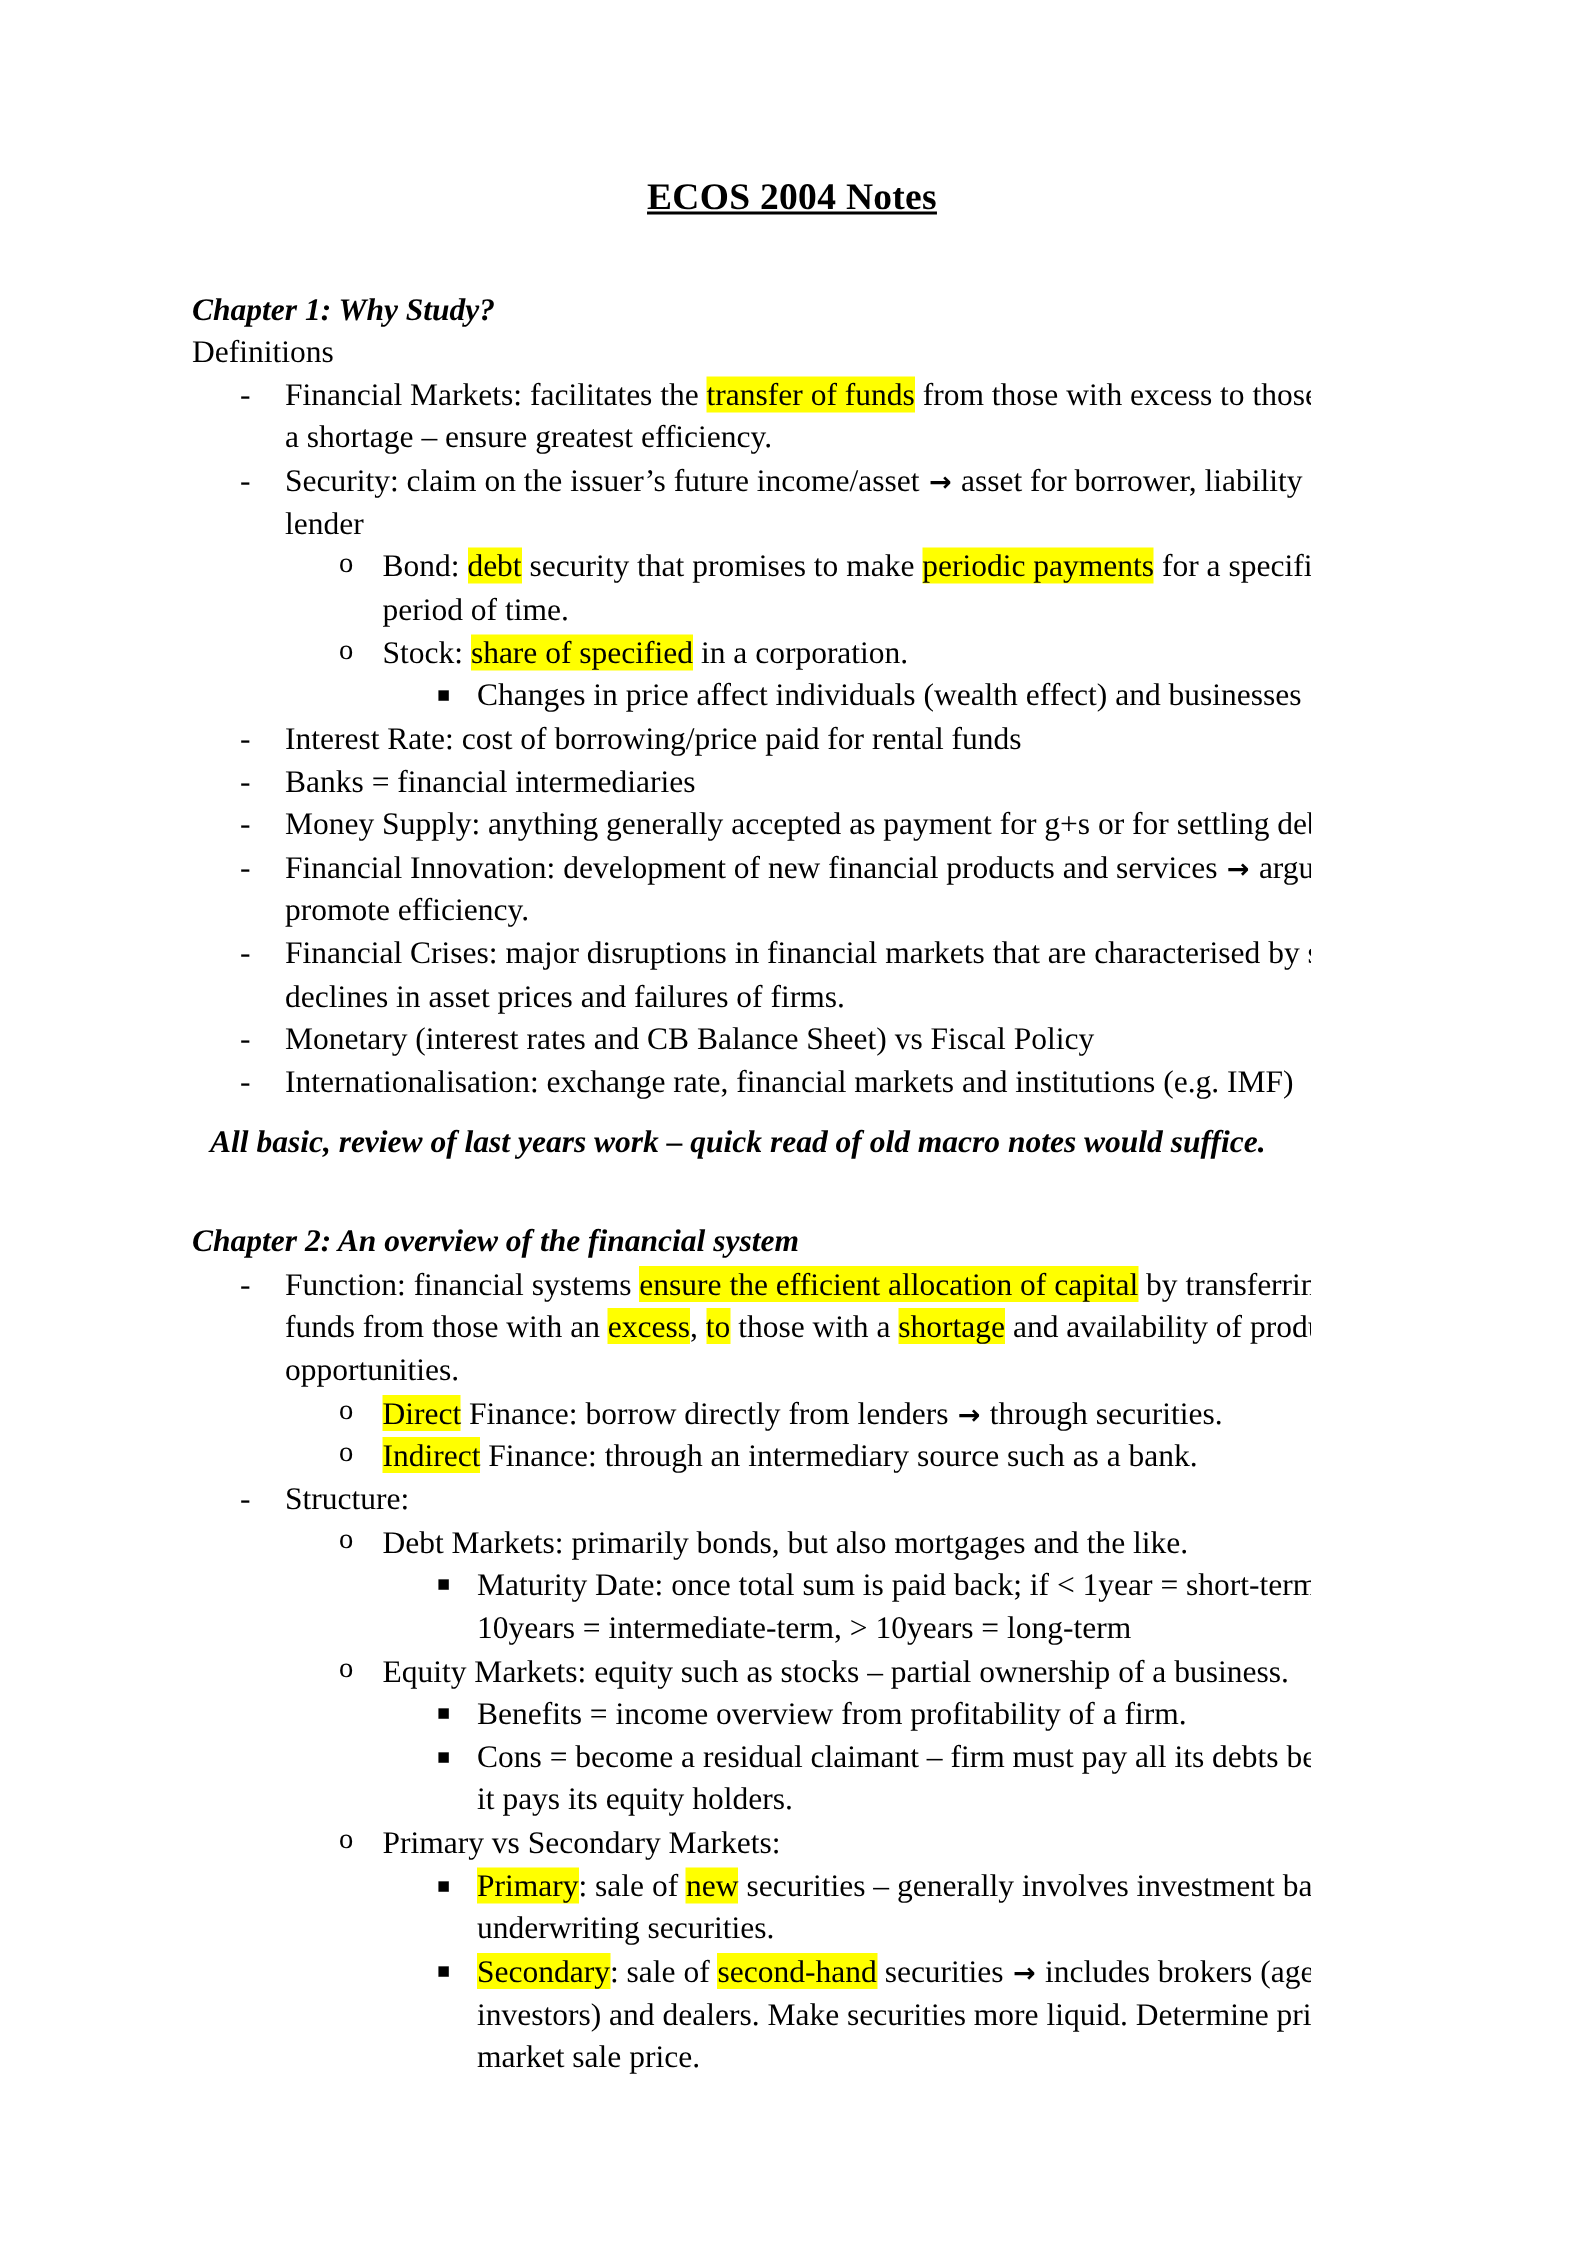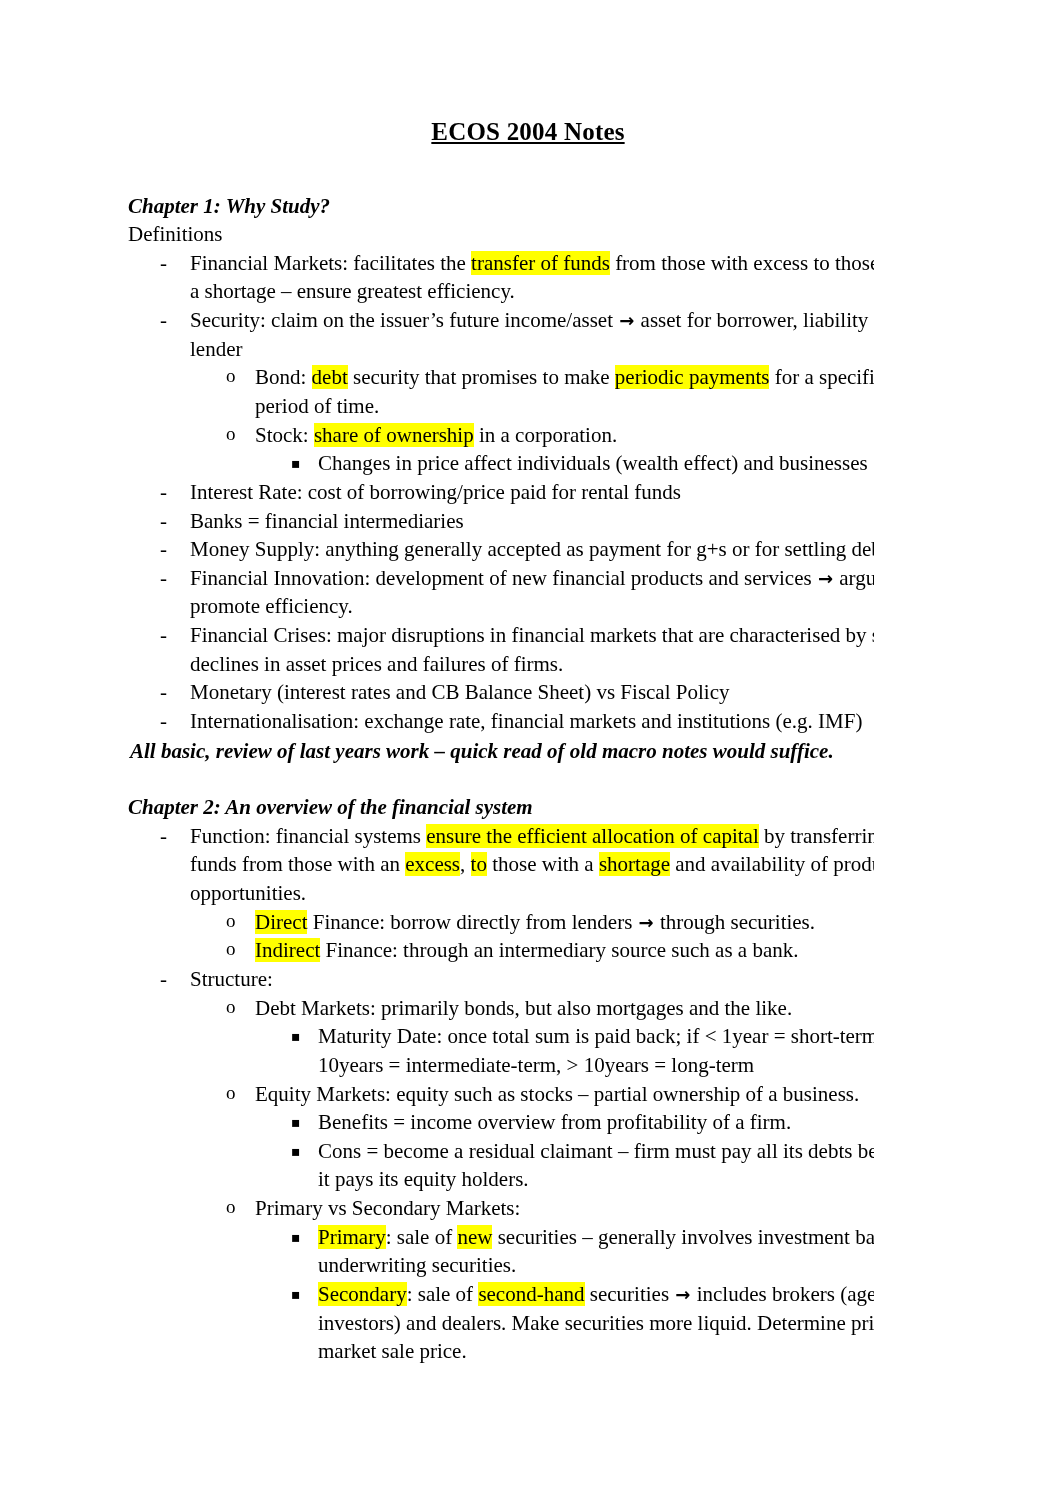--- a/index.html
+++ b/index.html
@@ -46,21 +46,21 @@
   .plain-line {
     font-size: 21px;
     line-height: 1.33;
     margin: 0;
   }
   .italic-note {
     font-size: 21px;
     font-style: italic;
     font-weight: bold;
     line-height: 1.33;
-    margin: 2px;
+    margin: 12px;
   }
   
   ul.lvl {
     list-style: none;
     margin: 0;
     padding: 0;
   }
   li.item {
     position: relative;
     font-size: 21px;
@@ -126,21 +126,21 @@
     <div>
       <div class="chapter-head">Chapter 1: Why Study?</div>
       <div class="plain-line">Definitions</div>
       <div id="ch1-list">
           <ul class="lvl l1">
             <li class="item"><span class="bullet">-</span><span><span>Financial Markets: facilitates the </span><span class="hl">transfer of funds</span><span> from those with excess to those with a shortage – ensure greatest efficiency.</span></span></li>
             <li class="item"><span class="bullet">-</span><span><span>Security: claim on the issuer’s future income/asset </span><span class="arrow">→</span><span> asset for borrower, liability for lender</span></span></li>
           </ul>
           <ul class="lvl l2">
             <li class="item"><span class="bullet">o</span><span><span>Bond: </span><span class="hl">debt</span><span> security that promises to make </span><span class="hl">periodic payments</span><span> for a specified period of time.</span></span></li>
-            <li class="item"><span class="bullet">o</span><span><span>Stock: </span><span class="hl">share of ownership</span><span> in a corporation.</span></span></li>
+            <li class="item"><span class="bullet">o</span><span><span>Stock: </span><span class="hl">share of specified</span><span> in a corporation.</span></span></li>
           </ul>
           <ul class="lvl l3">
             <li class="item"><span class="bullet sq">▪</span><span><span>Changes in price affect individuals (wealth effect) and businesses</span></span></li>
           </ul>
           <ul class="lvl l1">
             <li class="item"><span class="bullet">-</span><span><span>Interest Rate: cost of borrowing/price paid for rental funds</span></span></li>
             <li class="item"><span class="bullet">-</span><span><span>Banks = financial intermediaries</span></span></li>
             <li class="item"><span class="bullet">-</span><span><span>Money Supply: anything generally accepted as payment for g+s or for settling debts</span></span></li>
             <li class="item"><span class="bullet">-</span><span><span>Financial Innovation: development of new financial products and services </span><span class="arrow">→</span><span> argued to promote efficiency.</span></span></li>
             <li class="item"><span class="bullet">-</span><span><span>Financial Crises: major disruptions in financial markets that are characterised by sharp declines in asset prices and failures of firms.</span></span></li>

